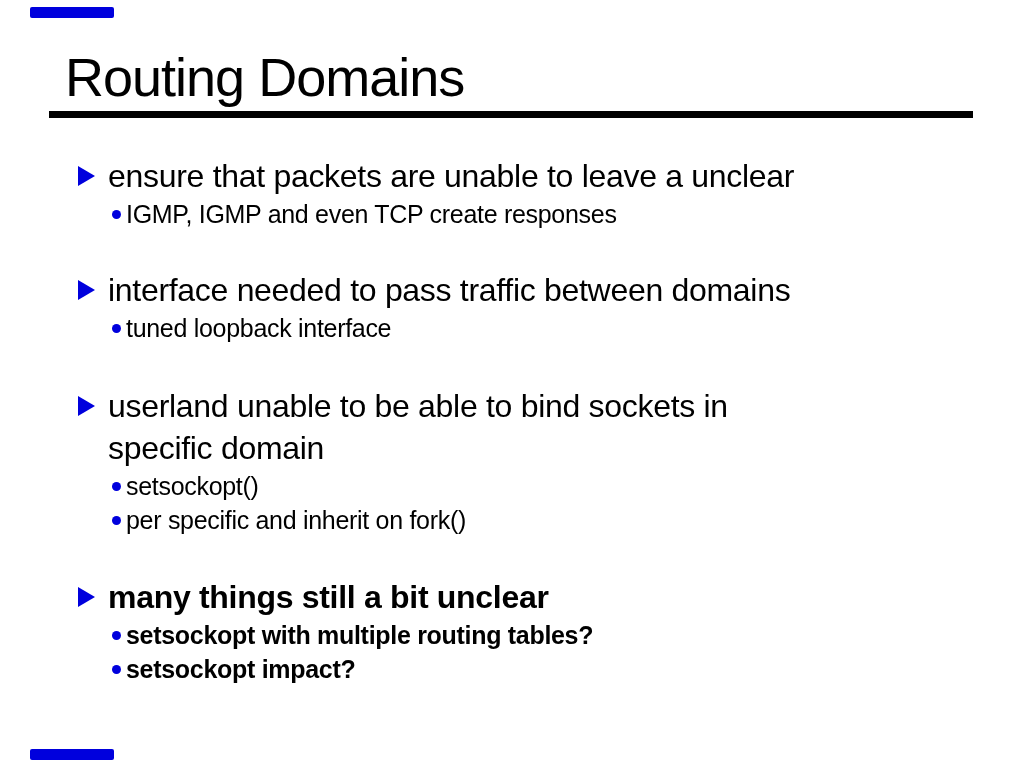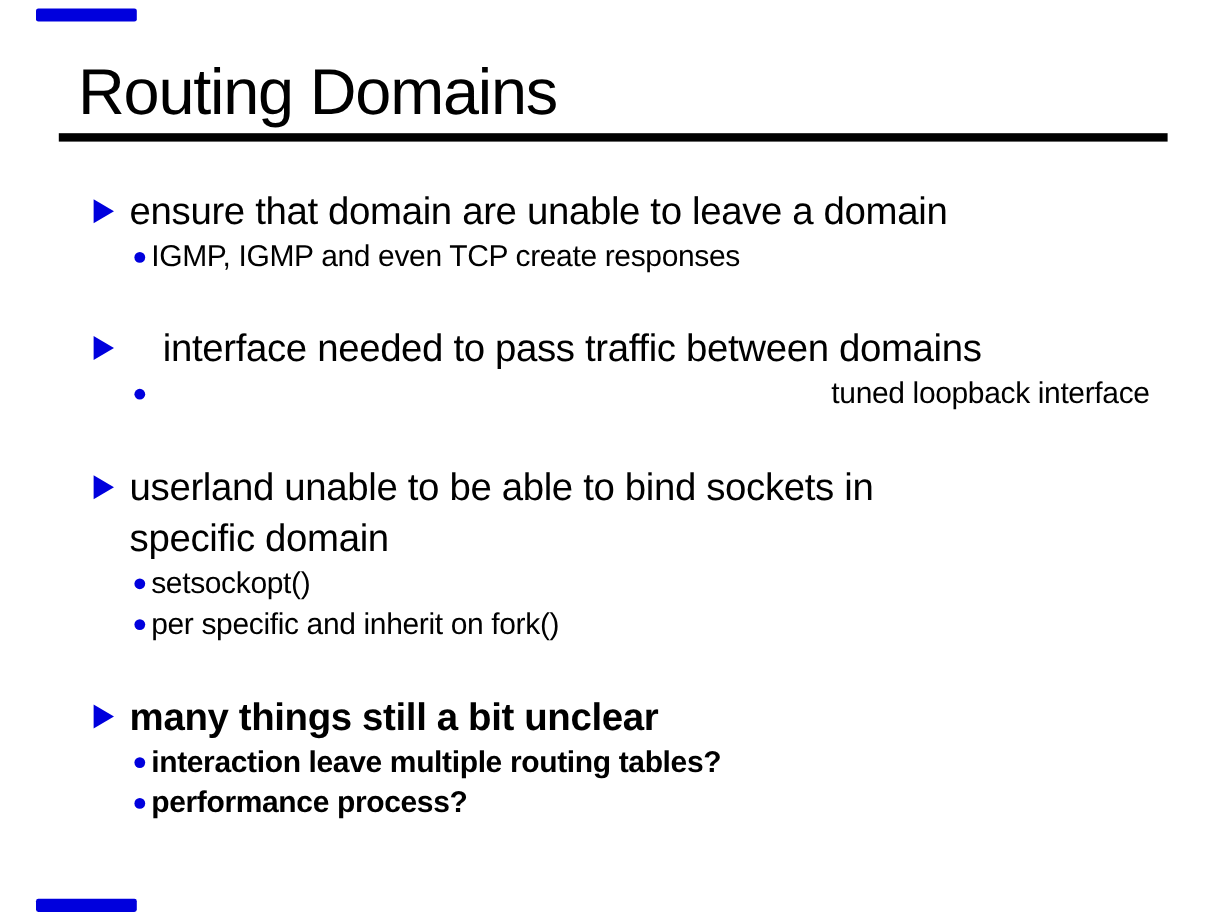--- a/index.html
+++ b/index.html
@@ -35,21 +35,21 @@
   }
   .title-rule {
     position: absolute;
     left: 49px; top: 111px;
     width: 924px; height: 7px;
     background: var(--ink);
   }
 
   .group { position: absolute; left: 78px; width: 880px; }
   .g0 { top: 155px; }
-  .g1 { top: 269px; text-align: right; }
+  .g1 { top: 269px; }
   .g2 { top: 385px; }
   .g3 { top: 576px; font-weight: bold; }
 
   .main-line {
     position: relative;
     padding-left: 30px;
     font-size: 32px;
     line-height: 42px;
     letter-spacing: -0.3px;
     max-width: 740px; 
@@ -86,21 +86,21 @@
 <div class="slide">
 
   <div class="accent-bar top"></div>
 
   <h1 class="title">Routing Domains</h1>
   <div class="title-rule"></div>
 
   <div class="group g0">
     <div class="main-line">
       <span class="tri"></span>
-      <span class="main-text">ensure that domain are unable to leave a domain</span>
+      <span class="main-text">ensure that packets are unable to leave a unclear</span>
     </div>
     <div class="sub-line">
       <span class="dot"></span>
       <span>IGMP, IGMP and even TCP create responses</span>
     </div>
   </div>
 
   <div class="group g1">
     <div class="main-line">
       <span class="tri"></span>
@@ -127,23 +127,23 @@
     </div>
   </div>
 
   <div class="group g3">
     <div class="main-line">
       <span class="tri"></span>
       <span class="main-text">many things still a bit unclear</span>
     </div>
     <div class="sub-line">
       <span class="dot"></span>
-      <span>interaction leave multiple routing tables?</span>
+      <span>setsockopt with multiple routing tables?</span>
     </div>
     <div class="sub-line">
       <span class="dot"></span>
-      <span>performance process?</span>
+      <span>setsockopt impact?</span>
     </div>
   </div>
 
   <div class="accent-bar bottom"></div>
 
 </div>
 
 </body></html>

